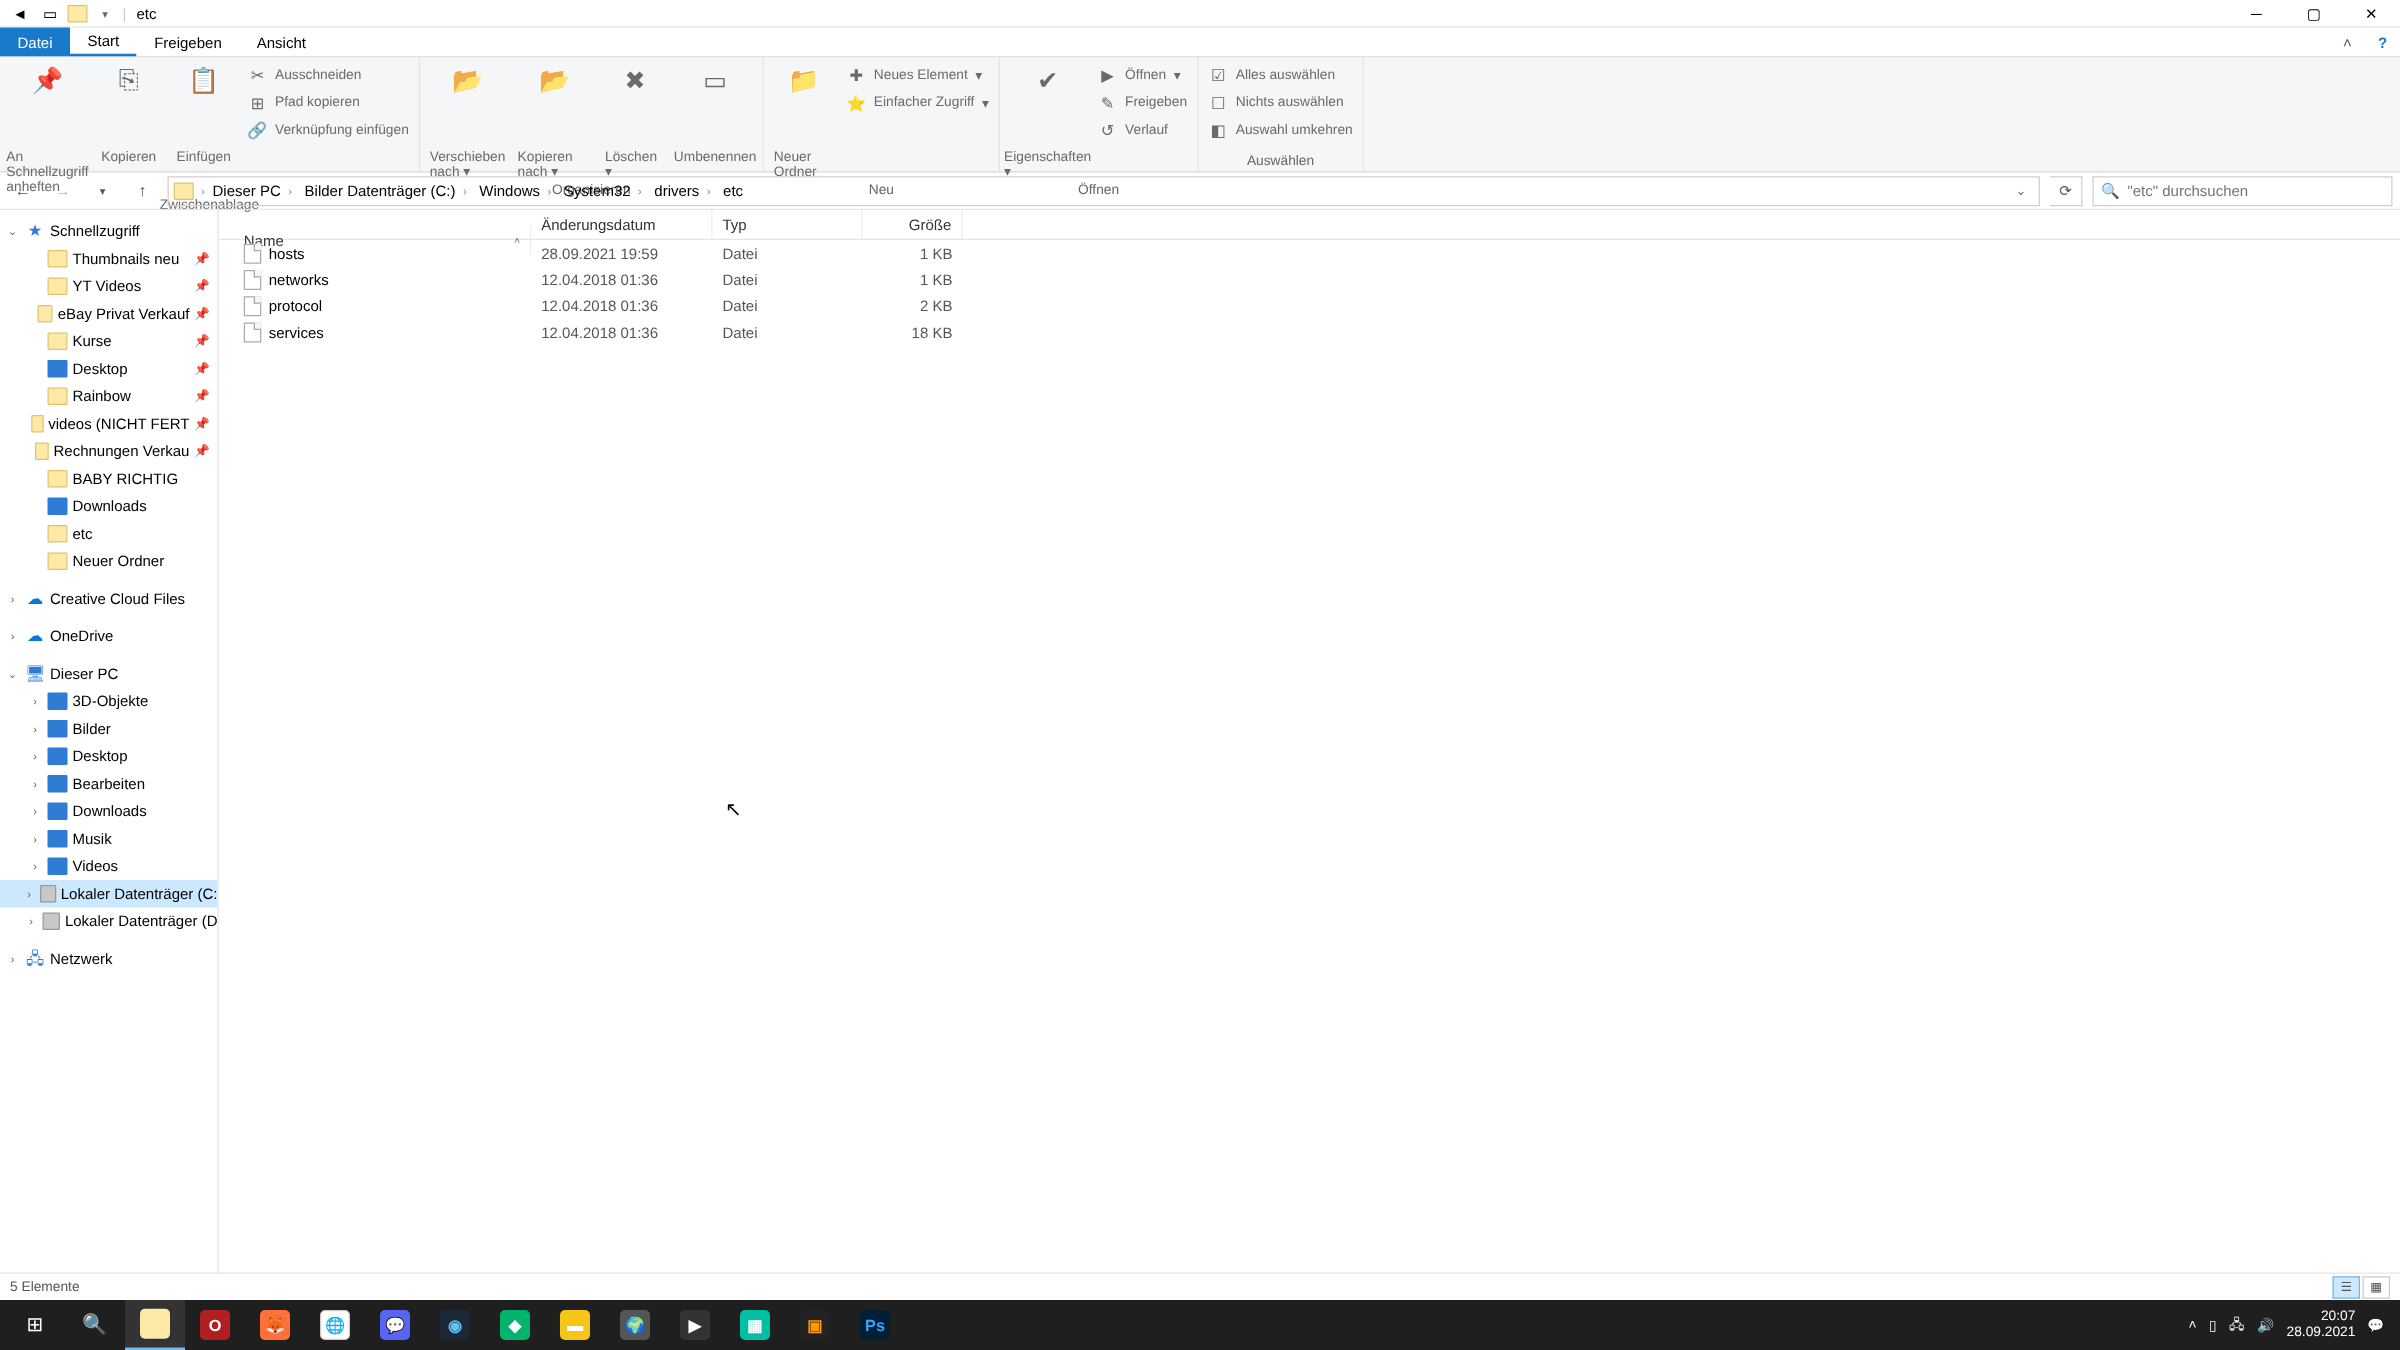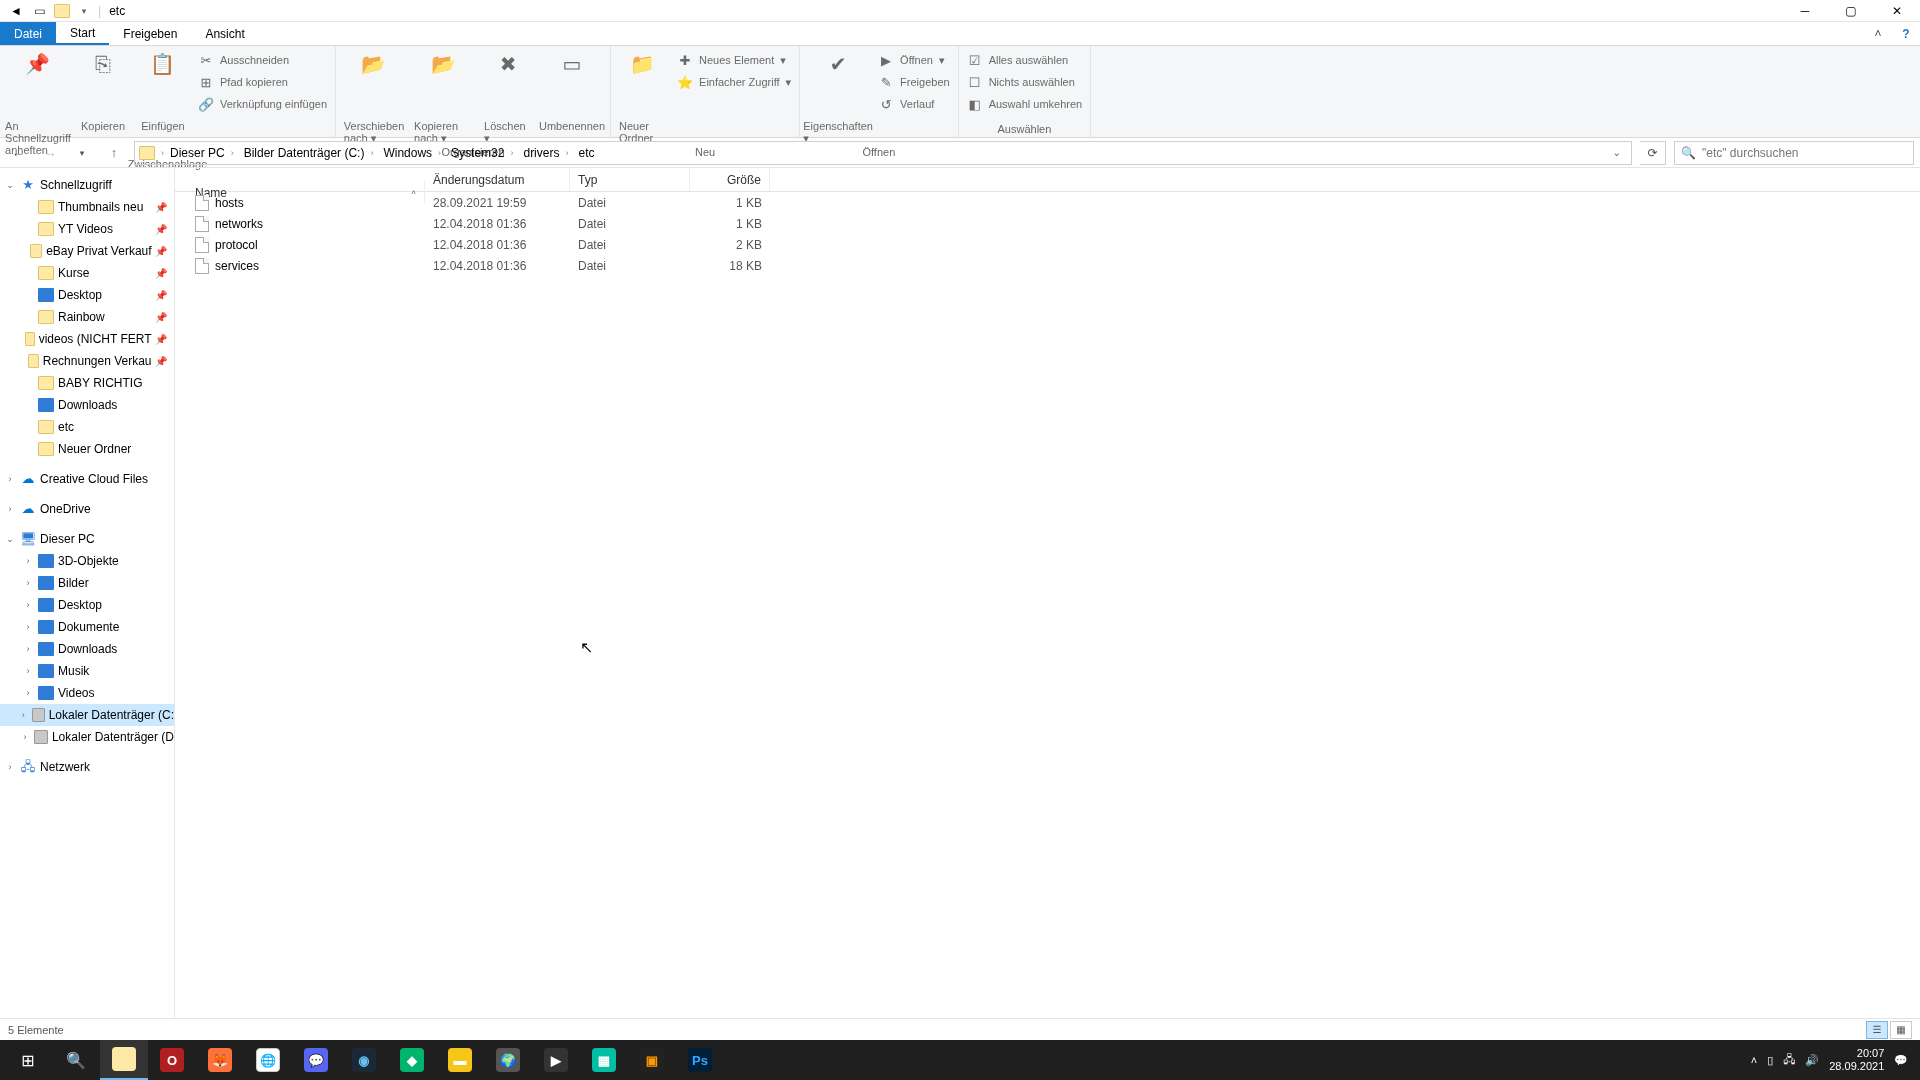--- a/index.html
+++ b/index.html
@@ -405,21 +405,21 @@
       <div class="tree-item">
           <span class="indent1"></span>
           <span class="exp">›</span>
           <span class="ico blue"></span>
           <span>Desktop</span>
         </div>
       <div class="tree-item">
           <span class="indent1"></span>
           <span class="exp">›</span>
           <span class="ico blue"></span>
-          <span>Dokumente</span>
+          <span>Bearbeiten</span>
         </div>
       <div class="tree-item">
           <span class="indent1"></span>
           <span class="exp">›</span>
           <span class="ico blue"></span>
           <span>Downloads</span>
         </div>
       <div class="tree-item">
           <span class="indent1"></span>
           <span class="exp">›</span>

